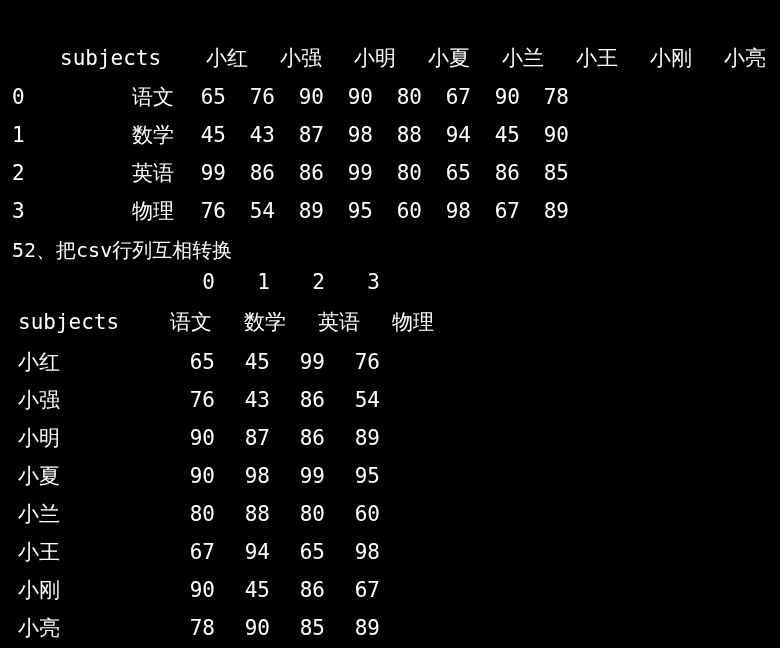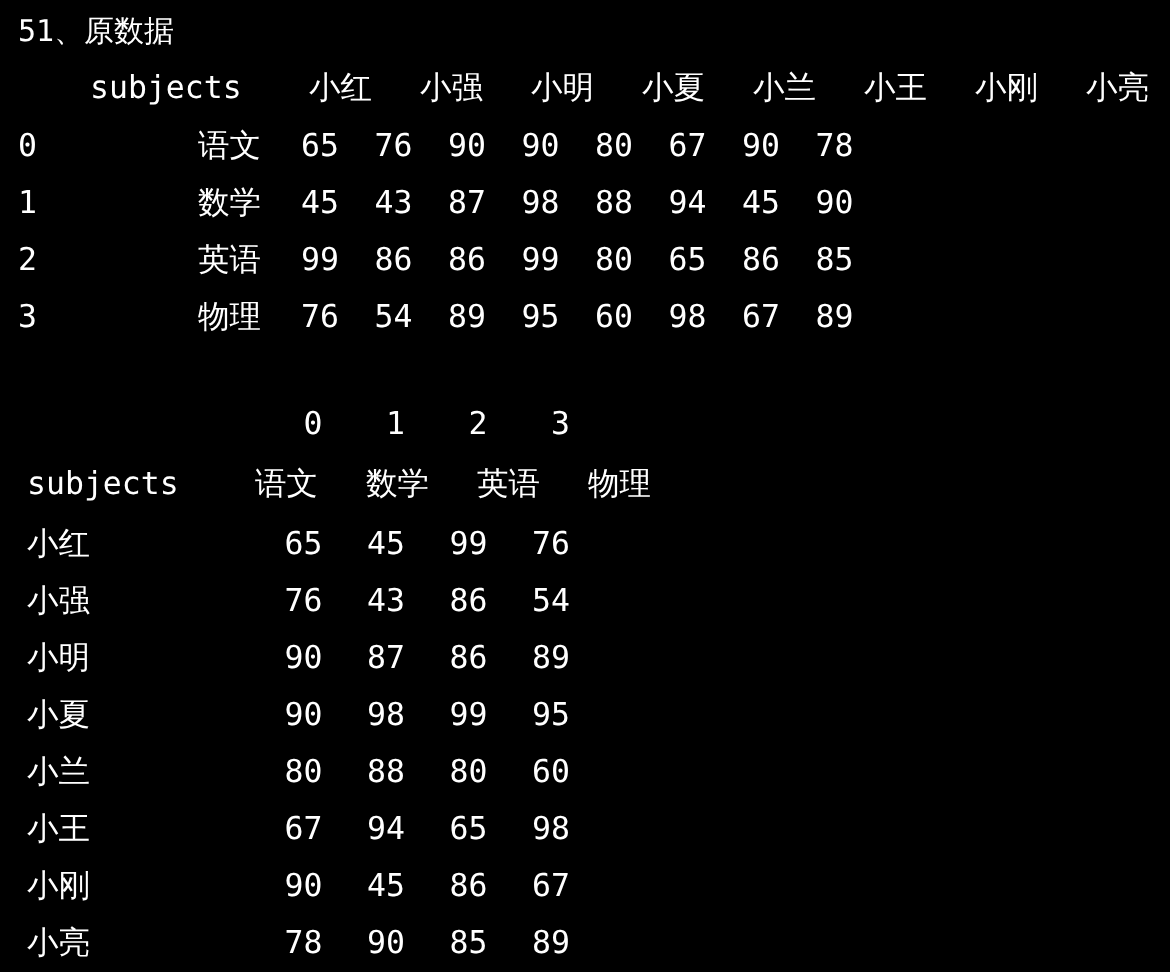--- a/index.html
+++ b/index.html
@@ -64,21 +64,20 @@
   .t2-r4       { top: 504px; }
   .t2-r5       { top: 542px; }
   .t2-r6       { top: 580px; }
   .t2-r7       { top: 618px; }
 </style>
 </head>
 <body>
 
 <div class="screen">
 
-  <div class="line section-title" style="left:12px; top:10px;">51、原数据</div>
 
   <div class="cell cell-left t1-header" style="left:60px;">subjects</div>
   <div class="cell t1-header" style="left:190px; width:58px;">小红</div>
   <div class="cell t1-header" style="left:264px; width:58px;">小强</div>
   <div class="cell t1-header" style="left:338px; width:58px;">小明</div>
   <div class="cell t1-header" style="left:412px; width:58px;">小夏</div>
   <div class="cell t1-header" style="left:486px; width:58px;">小兰</div>
   <div class="cell t1-header" style="left:560px; width:58px;">小王</div>
   <div class="cell t1-header" style="left:634px; width:58px;">小刚</div>
   <div class="cell t1-header" style="left:708px; width:58px;">小亮</div>
@@ -120,20 +119,21 @@
   <div class="cell t1-r3" style="left:110px; width:64px;">物理</div>
   <div class="cell t1-r3" style="left:186px; width:40px;">76</div>
   <div class="cell t1-r3" style="left:235px; width:40px;">54</div>
   <div class="cell t1-r3" style="left:284px; width:40px;">89</div>
   <div class="cell t1-r3" style="left:333px; width:40px;">95</div>
   <div class="cell t1-r3" style="left:382px; width:40px;">60</div>
   <div class="cell t1-r3" style="left:431px; width:40px;">98</div>
   <div class="cell t1-r3" style="left:480px; width:40px;">67</div>
   <div class="cell t1-r3" style="left:529px; width:40px;">89</div>
 
+  <div class="line section-title" style="left:12px; top:240px;">52、把csv行列互相转换</div>
 
   <div class="cell t2-idxrow" style="left:175px; width:40px;">0</div>
   <div class="cell t2-idxrow" style="left:230px; width:40px;">1</div>
   <div class="cell t2-idxrow" style="left:285px; width:40px;">2</div>
   <div class="cell t2-idxrow" style="left:340px; width:40px;">3</div>
 
   <div class="cell cell-left t2-header" style="left:18px;">subjects</div>
   <div class="cell t2-header" style="left:148px; width:64px;">语文</div>
   <div class="cell t2-header" style="left:222px; width:64px;">数学</div>
   <div class="cell t2-header" style="left:296px; width:64px;">英语</div>

